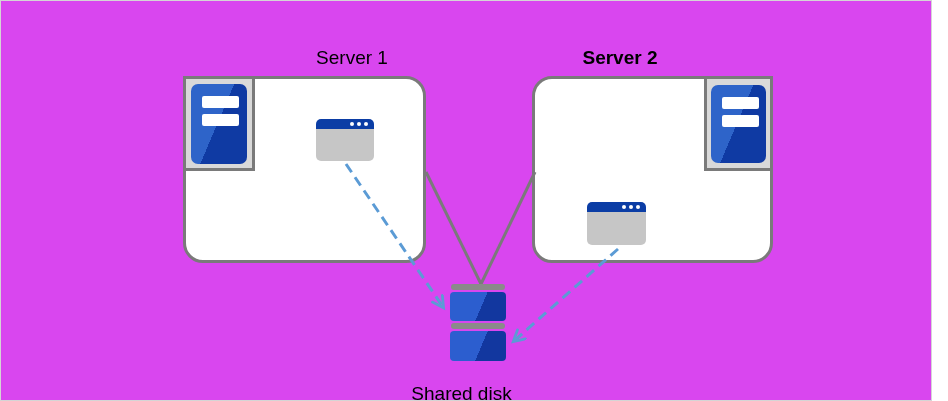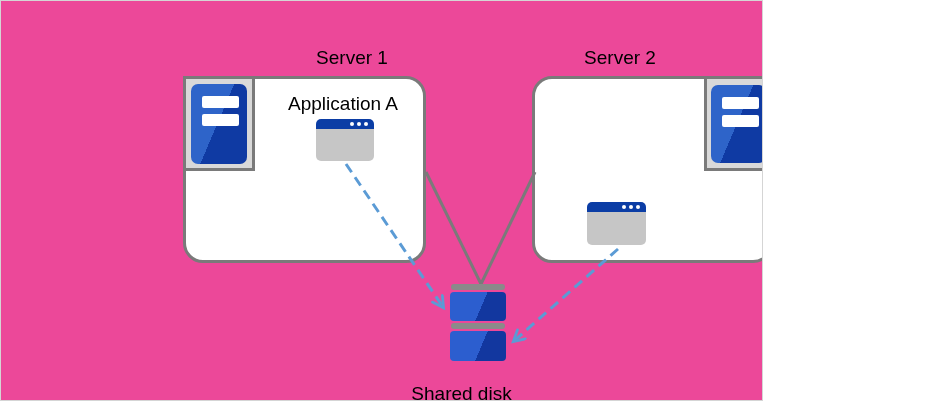--- a/index.html
+++ b/index.html
@@ -1,20 +1,20 @@
 <!DOCTYPE html>
 <html><head>
 <meta charset="utf-8">
 <style>
   html,body { margin:0; padding:0; background:#fff; }
   .canvas {
     position:relative;
-    width:763px; height:401px;
+    width:932px; height:401px;
     box-sizing:border-box;
-    background:#ec4899;
+    background:#d946ef;
     border:1px solid #d5d5d5;
     font-family:"Liberation Sans", sans-serif;
     overflow:hidden;
   }
   .label {
     position:absolute;
     font-size:19px;
     line-height:20px;
     color:#000000;
     text-align:center;
@@ -78,21 +78,21 @@
   .disk-body {
     position:absolute;
     left:449px; width:56px;
     background:linear-gradient(113deg, #2c5ecf 55%, #12379f 55%);
     border-radius:4px;
   }
   #disk-body-1 { top:291px; height:29px; }
   #disk-body-2 { top:330px; height:30px; }
 
   #server1-label   { left:301px; top:47px;  width:100px; }
-  #server2-label   { left:569px; top:47px;  width:100px; }
+  #server2-label   { left:569px; top:47px;  width:100px;font-weight:bold; }
   #app-a-label     { left:281px; top:93px;  width:122px; }
   #app-b-label     { left:554px; top:178px; width:122px; }
   #shared-disk-label { left:405px; top:371px; width:111px;margin-top:12px; }
 
   svg.connector-layer {
     position:absolute; left:0; top:0;
     width:948px; height:401px;
     pointer-events:none;
   }
 </style>
@@ -124,21 +124,20 @@
     <span class="slot s1"></span>
     <span class="slot s2"></span>
   </div>
 
   <div class="icon-panel" id="server2-icon-panel"></div>
   <div class="tower" id="server2-tower">
     <span class="slot s1"></span>
     <span class="slot s2"></span>
   </div>
 
-  <div class="label" id="app-a-label">Application A</div>
   <div class="window-icon" id="app-a-icon">
     <div class="titlebar">
       <span class="dots">
         <span class="dot"></span>
           <span class="dot"></span>
           <span class="dot"></span>
       </span>
     </div>
     <div class="winbody"></div>
   </div>

